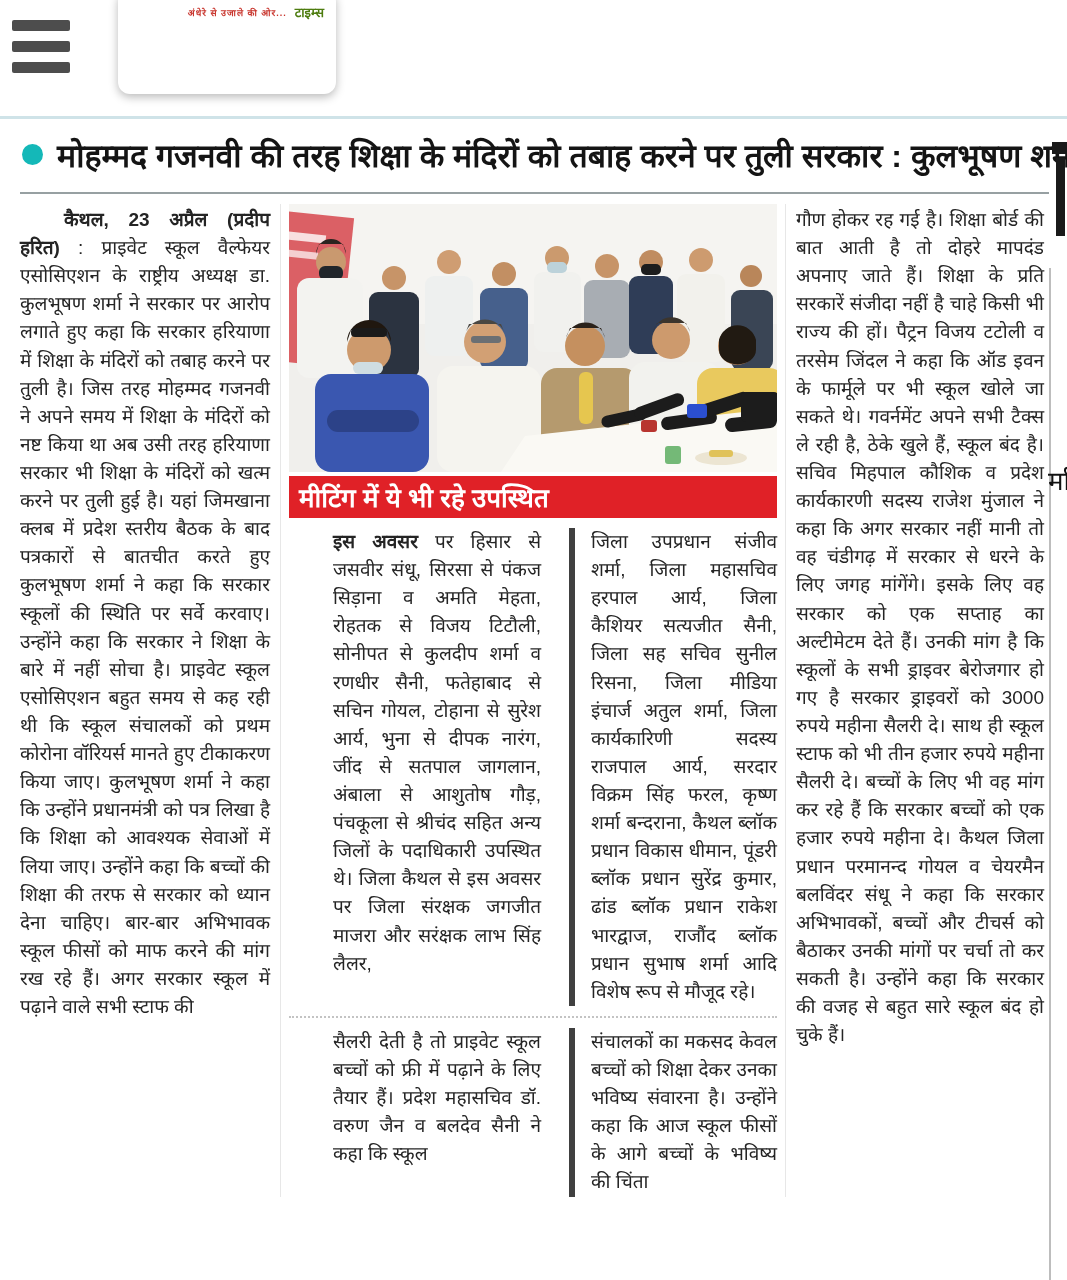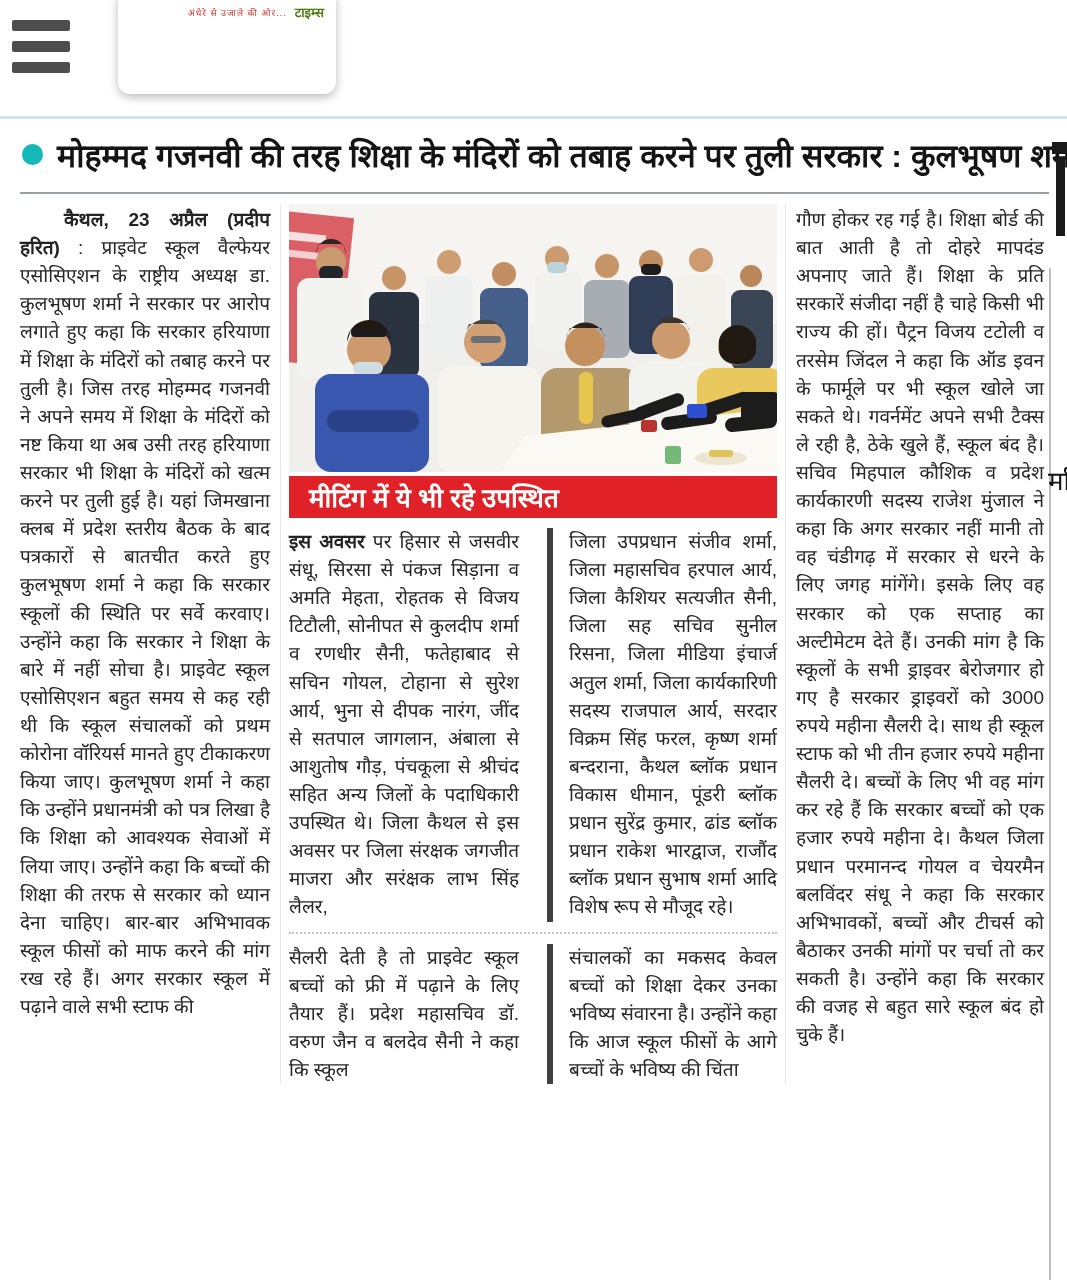--- a/index.html
+++ b/index.html
@@ -20,21 +20,21 @@
   }
   .logo-row1{position:relative;display:flex;align-items:flex-end;justify-content:center;gap:4px;margin-top:14px;}
   .logo-sun{
     position:absolute;left:86px;top:-14px;width:44px;height:44px;border-radius:50%;
     background:radial-gradient(circle at 50% 50%, #ffe477 0%, #f6c21a 55%, rgba(246,194,26,0) 72%);
     box-shadow:0 0 10px 6px rgba(246,194,26,.45);
   }
   .logo-w1{font-weight:800;font-size:33px;color:#161616;line-height:1;z-index:1;}
   .logo-w2{font-weight:800;font-size:37px;color:#d42027;line-height:1;z-index:1;}
   .logo-row2{display:flex;align-items:center;justify-content:flex-end;gap:8px;margin-top:3px;padding-right:4px;}
-  .logo-tagline{font-size:9px;font-weight:400;color:#c8342c;letter-spacing:1px;}
+  .logo-tagline{font-size:9px;font-weight:700;color:#c8342c;letter-spacing:1px;}
   .logo-w3{font-size:13px;font-weight:800;color:#4d7c0f;}
   
   .page{position:relative;padding:0 18px 0 20px;}
   .headline{margin:22px 0 0 4px;font-weight:800;color:#101010;line-height:1.42;font-size:88px;letter-spacing:-1px;}
   .headline div{white-space:nowrap;}
   .subhead-row{display:flex;align-items:center;gap:14px;margin:14px 0 0 2px;}
   .bullet{width:21px;height:21px;border-radius:50%;background:#14b8b8;flex:0 0 auto;}
   .subhead{font-size:32px;font-weight:800;color:#141414;white-space:nowrap;}
   .subhead-rule{border:none;border-top:2px solid #97a0a2;margin:16px 0 10px 0;}
   
@@ -42,22 +42,22 @@
   .bodytext{font-size:19px;line-height:1.48;text-align:justify;color:#242424;}
   .col-left p{margin:2px 0 0 0;text-indent:44px;}
   .dateline{font-weight:700;}
   .col-mid{border-left:1px solid #e7e7e7;border-right:1px solid #e7e7e7;padding:0 8px;}
   .photo-wrap{width:100%;height:268px;background:#eceae7;overflow:hidden;}
   .photo-wrap svg{display:block;}
   .caption-row{display:flex;justify-content:space-between;align-items:baseline;padding:7px 2px 6px 2px;}
   .caption{font-size:19px;font-weight:700;color:#1c1c1c;}
   .credit{font-size:19px;font-weight:700;color:#1c1c1c;}
   .red-banner{background:#e02127;color:#fff;font-size:26px;font-weight:800;
-    height:42px;display:flex;align-items:center;padding-left:20px;margin-top:4px;}
-  .mid-cols{display:grid;grid-template-columns:1fr 1fr;column-gap:28px;margin-top:10px;}
+    height:42px;display:flex;align-items:center;padding-left:10px;margin-top:4px;}
+  .mid-cols{display:grid;grid-template-columns:1fr 1fr;column-gap:28px;margin-top:10px;margin-left:44px;}
   .mid-cols .c2{border-left:6px solid #404040;padding-left:16px;}
   .lead-bold{font-weight:800;}
   .dotted-div{border:none;border-top:2px dotted #c3c3c3;margin:10px 0 8px 0;}
   .col-right p{margin:2px 0 0 0;}
   
   .edge-rule{position:absolute;left:1049px;top:268px;width:2px;height:1012px;background:#bdbdbd;}
   .edge-frag-a{position:absolute;left:1052px;top:142px;width:15px;height:96px;overflow:hidden;}
   .edge-frag-a i{position:absolute;left:4px;top:16px;width:9px;height:78px;background:#1a1a1a;display:block;}
   .edge-frag-a b{position:absolute;left:0;top:0;width:15px;height:12px;background:#1a1a1a;display:block;}
   .edge-frag-b{position:absolute;left:1048px;top:462px;width:19px;height:34px;overflow:hidden;

